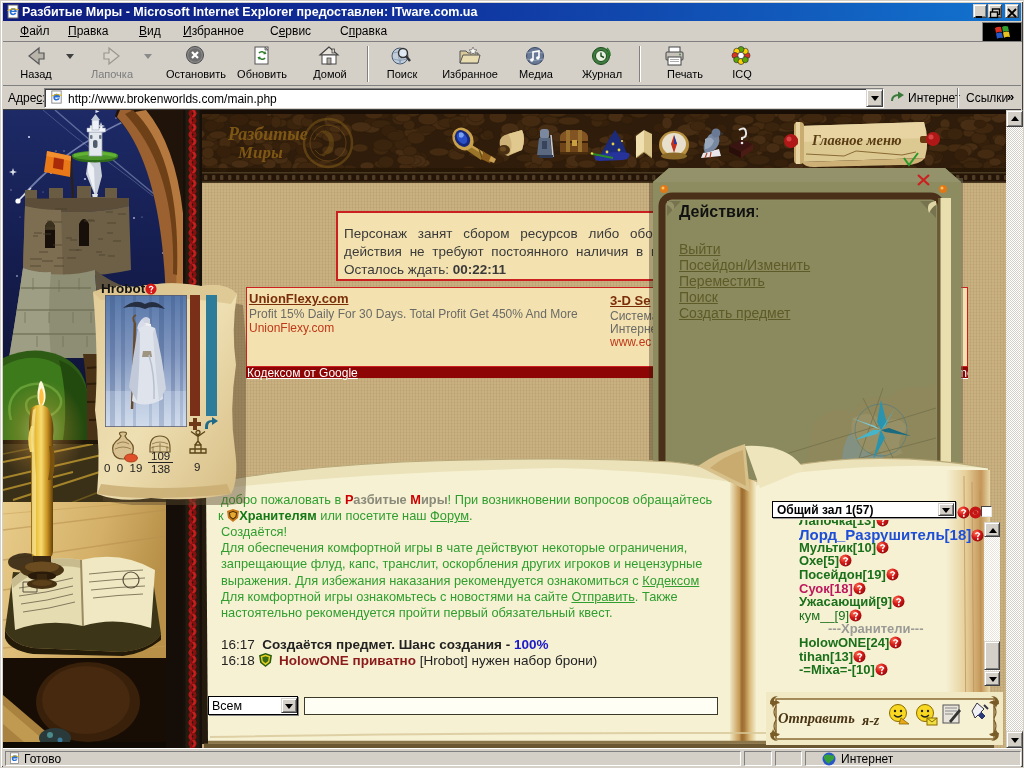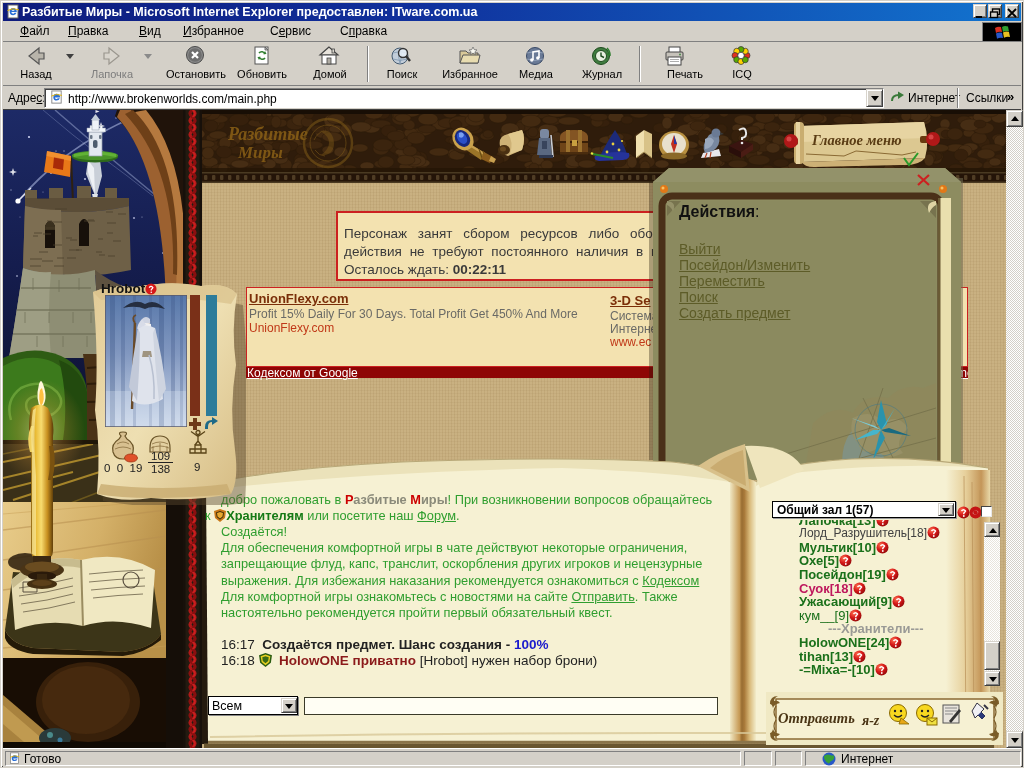--- a/index.html
+++ b/index.html
@@ -1095,21 +1095,21 @@
 <path d="M496 38 L548 64 L543 16 Q516 24 496 38 Z" fill="#d8c08a"></path>
 <path d="M508 40 L544 58 L541 22 Q522 28 508 40 Z" fill="#c9ab70"></path>
 <path d="M543 18 L558 60 L602 42 Q588 16 543 18 Z" fill="#efe5bd"></path>
 <rect x="744" y="42" width="44" height="272" fill="url(#redge)"></rect>
 <path d="M762 48 L764 312 M770 54 L772 310 M778 62 L779 308" stroke="#b89058" stroke-width="1" opacity=".7"></path>
 <path d="M6 314 L788 314" stroke="#8a744a" stroke-width="2.5"></path>
 <path d="M8 309 Q400 302 786 307" stroke="#d8c898" stroke-width="2" fill="none" opacity=".8"></path>
 <rect x="2" y="315.5" width="790" height="4.5" fill="#6a5630"></rect>
 </svg>
 <div class="ab" style="left:221px;top:492px;font-size:12.8px;white-space:nowrap"><span style="color:#2f9e2f">добро пожаловать в </span><b><span style="color:#cc0000">Р</span><span style="color:#8a8a7a">азбитые</span> <span style="color:#cc0000">М</span><span style="color:#8a8a7a">иры</span></b><span style="color:#2f9e2f">! При возникновении вопросов обращайтесь</span></div>
-<div class="ab" style="left:205px;top:508px;font-size:12.8px;white-space:nowrap"><span style="color:#2f9e2f">к </span><svg width="12" height="13" viewBox="0 0 12 13" style="vertical-align:-2px">
+<div class="ab" style="left:218px;top:508px;font-size:12.8px;white-space:nowrap"><span style="color:#2f9e2f">к </span><svg width="12" height="13" viewBox="0 0 12 13" style="vertical-align:-2px">
       <path d="M6 0 L12 2 L11 9 L6 13 L1 9 L0 2 Z" fill="#c87818"></path>
       <path d="M6 2 L10 3.4 L9.3 8 L6 10.8 L2.7 8 L2 3.4 Z" fill="#3a2c0a"></path>
       <path d="M6 3 L9 4 L8.5 7.5 L6 9.5 L3.5 7.5 L3 4 Z" fill="#e8a830"></path>
     </svg><b><span style="color:#157a15">Хранителям</span></b><span style="color:#2f9e2f"> или посетите наш <span class="u">Форум</span>.</span></div>
 <div class="ab" style="left:221px;top:524px;font-size:12.8px;white-space:nowrap"><span style="color:#2f9e2f">Создаётся!</span></div>
 <div class="ab" style="left:221px;top:540px;font-size:12.8px;white-space:nowrap"><span style="color:#2f9e2f">Для обеспечения комфортной игры в чате действуют некоторые ограничения,</span></div>
 <div class="ab" style="left:221px;top:556px;font-size:12.8px;white-space:nowrap"><span style="color:#2f9e2f">запрещающие флуд, капс, транслит, оскорбления других игроков и нецензурные</span></div>
 <div class="ab" style="left:221px;top:573px;font-size:12.8px;white-space:nowrap"><span style="color:#2f9e2f">выражения. Для избежания наказания рекомендуется ознакомиться с <span class="u">Кодексом</span></span></div>
 <div class="ab" style="left:221px;top:589px;font-size:12.8px;white-space:nowrap"><span style="color:#2f9e2f">Для комфортной игры ознакомьтесь с новостями на сайте <span class="u">Отправить</span>. Также</span></div>
 <div class="ab" style="left:221px;top:605px;font-size:12.8px;white-space:nowrap"><span style="color:#2f9e2f">настоятельно рекомендуется пройти первый обязательный квест.</span></div>
@@ -1154,21 +1154,21 @@
           <radialGradient id="rb" cx=".35" cy=".3" r=".8">
             <stop offset="0" stop-color="#ff7050"></stop>
             <stop offset=".5" stop-color="#d41818"></stop>
             <stop offset="1" stop-color="#8a0808"></stop>
           </radialGradient>
         </defs>
         <circle cx="6.5" cy="6.5" r="6" fill="url(#rb)"></circle>
         <path d="M4.5 5 Q6.5 2.5 8.5 5 Q7.5 6.5 6.8 7.2 L6.8 8.2" stroke="#fff" stroke-width="1.4" fill="none"></path>
         <circle cx="6.8" cy="10" r=".9" fill="#fff"></circle>
       </svg></div>
-<div class="ab" style="left:9px;top:6px;font-size:12px;font-weight:normal;color:#404040;white-space:nowrap">Лорд_Разрушитель[18]<svg width="13" height="13" viewBox="0 0 13 13" style="vertical-align:-2px">
+<div class="ab" style="left:9px;top:6px;font-size:15px;font-weight:bold;color:#1d4ed8;white-space:nowrap">Лорд_Разрушитель[18]<svg width="13" height="13" viewBox="0 0 13 13" style="vertical-align:-2px">
         <defs>
           <radialGradient id="rb" cx=".35" cy=".3" r=".8">
             <stop offset="0" stop-color="#ff7050"></stop>
             <stop offset=".5" stop-color="#d41818"></stop>
             <stop offset="1" stop-color="#8a0808"></stop>
           </radialGradient>
         </defs>
         <circle cx="6.5" cy="6.5" r="6" fill="url(#rb)"></circle>
         <path d="M4.5 5 Q6.5 2.5 8.5 5 Q7.5 6.5 6.8 7.2 L6.8 8.2" stroke="#fff" stroke-width="1.4" fill="none"></path>
         <circle cx="6.8" cy="10" r=".9" fill="#fff"></circle>

